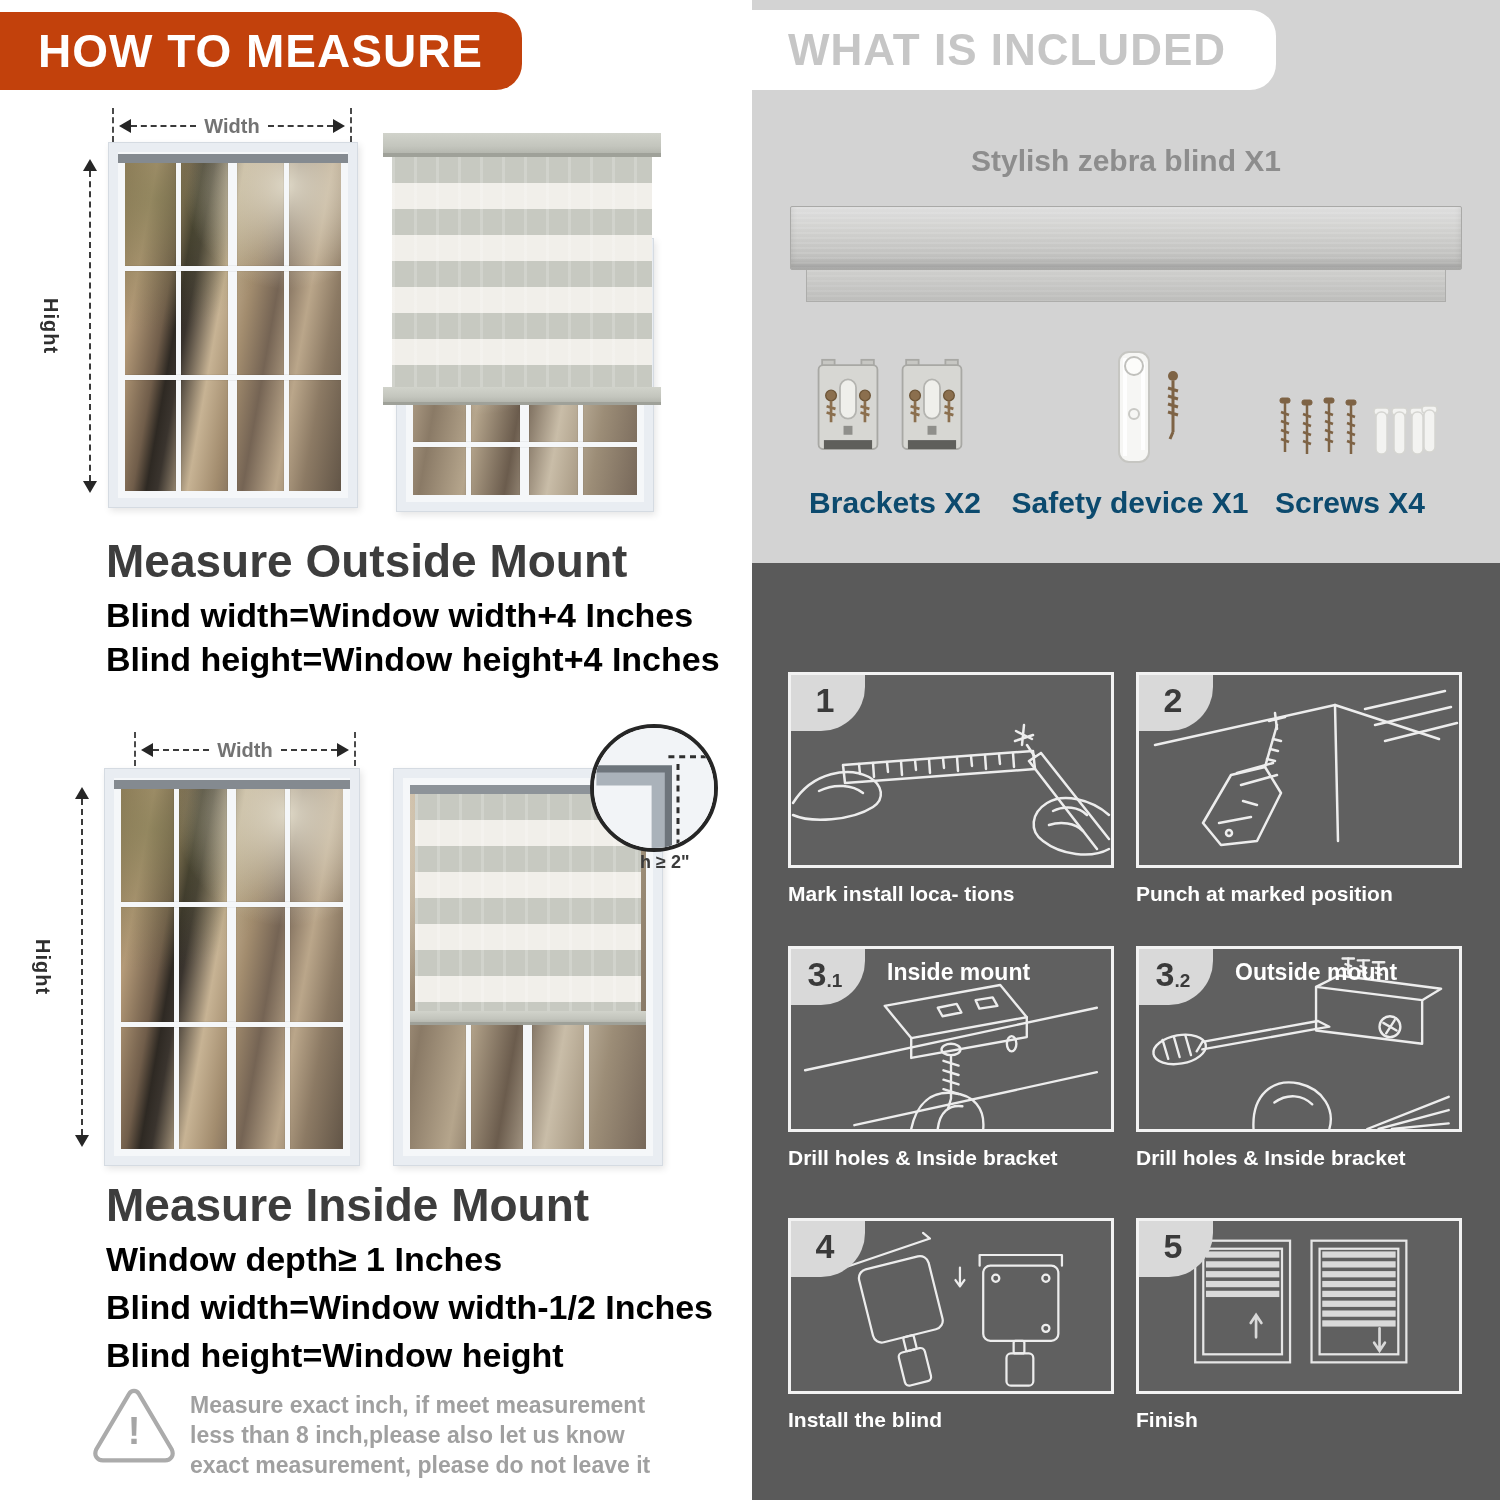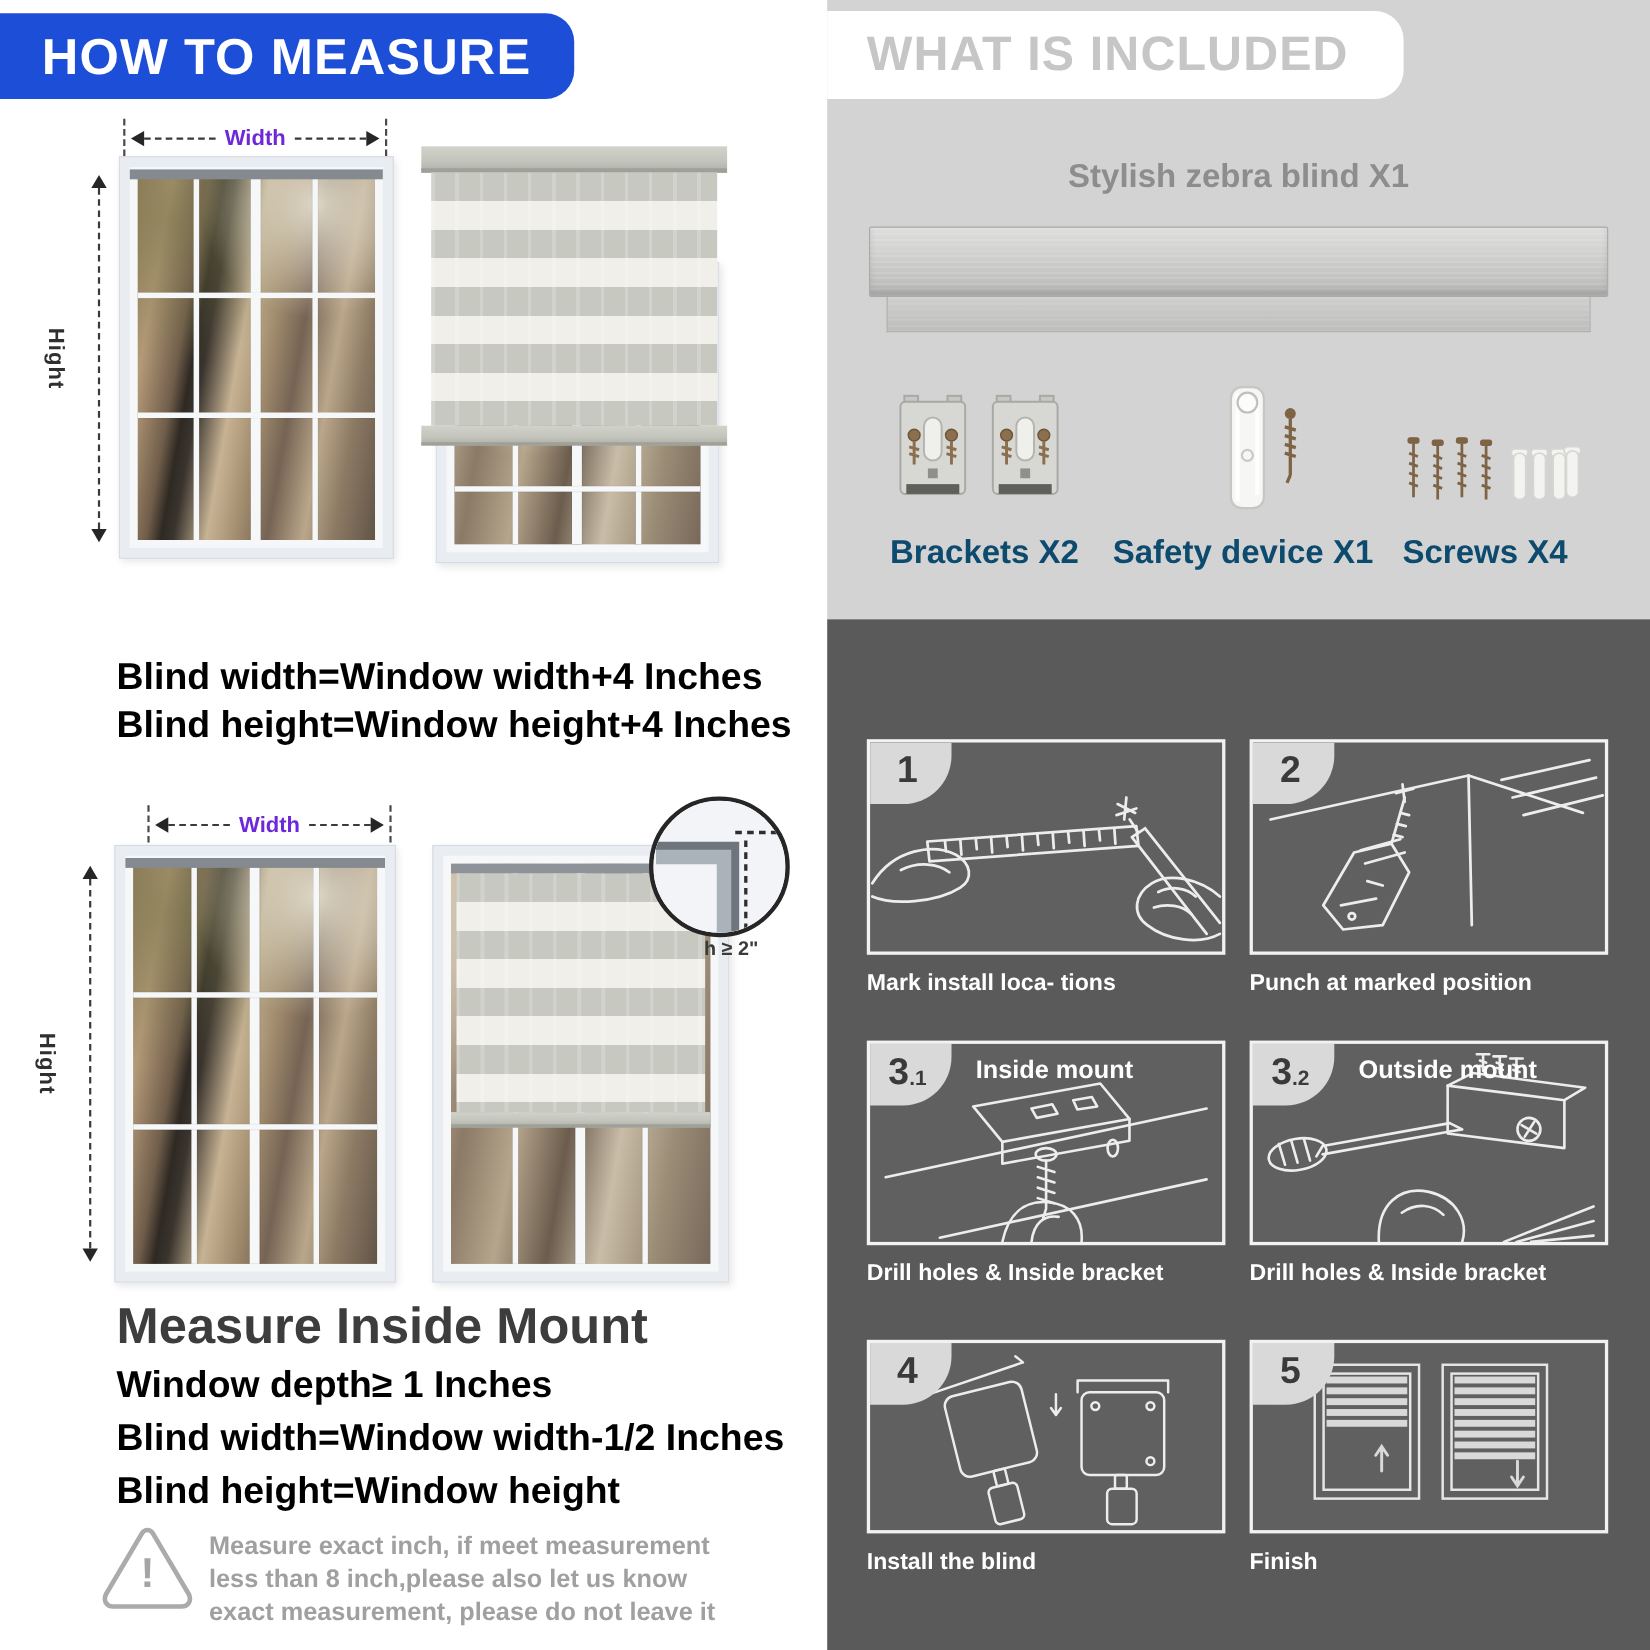--- a/index.html
+++ b/index.html
@@ -2,41 +2,41 @@
 <html><head>
 <meta charset="utf-8">
 <style>
   html,body{margin:0;padding:0;background:#ffffff;}
   .page{position:relative;width:1500px;height:1500px;background:#ffffff;overflow:hidden;
         font-family:"Liberation Sans",sans-serif;}
   .abs{position:absolute;}
 
   
   .banner{position:absolute;display:flex;align-items:center;box-sizing:border-box;}
-  .banner-left{left:0;top:12px;width:522px;height:78px;background:#1d4ed8;
+  .banner-left{left:0;top:12px;width:522px;height:78px;background:#c2410c;
                border-radius:0 26px 26px 0;padding-left:38px;}
   .banner-left span{color:#ffffff;font-weight:bold;font-size:46px;letter-spacing:1px;white-space:nowrap;}
   .banner-wi{left:752px;top:10px;width:524px;height:80px;background:#ffffff;
              border-radius:0 26px 26px 0;padding-left:36px;}
   .banner-wi span{color:#c6c6c6;font-weight:bold;font-size:44px;letter-spacing:1px;white-space:nowrap;}
   .banner-io{left:752px;top:578px;width:624px;height:78px;background:#ffffff;
              border-radius:0 26px 26px 0;padding-left:36px;z-index:3;}
   .banner-io span{color:#3b3b3b;font-weight:bold;font-size:44px;letter-spacing:0.5px;white-space:nowrap;}
 
   
   .panel-light{left:752px;top:0;width:748px;height:563px;background:#d3d3d3;}
   .panel-dark{left:752px;top:563px;width:748px;height:937px;background:#5a5a5a;}
 
   
   .harrow{position:absolute;display:flex;align-items:center;height:24px;}
   .hdash{flex:1;border-top:2px dashed #3a3a3a;height:0;}
   .hah{width:0;height:0;}
   .hah.l{border:7px solid transparent;border-right:12px solid #262626;}
   .hah.r{border:7px solid transparent;border-left:12px solid #262626;}
-  .alabel{font-size:20px;font-weight:bold;color:#6d28d9;margin:0 8px;white-space:nowrap;}
+  .alabel{font-size:20px;font-weight:bold;color:#737373;margin:0 8px;white-space:nowrap;}
   .tick{position:absolute;top:-6px;height:34px;border-left:2px dashed #4a4a4a;}
   .tick.tl{left:0;}.tick.tr{right:0;}
   .varrow{position:absolute;display:flex;flex-direction:column;align-items:center;width:24px;}
   .vdash{flex:1;border-left:2px dashed #3a3a3a;width:0;}
   .vah{width:0;height:0;}
   .vah.u{border:7px solid transparent;border-bottom:12px solid #262626;}
   .vah.d{border:7px solid transparent;border-top:12px solid #262626;}
   .vlabel{position:absolute;left:-28px;top:50%;transform:translate(-50%,-50%) rotate(90deg);
           font-size:20px;font-weight:bold;color:#2f2f2f;letter-spacing:1px;white-space:nowrap;}
 
@@ -161,20 +161,21 @@
       <i class="mull h" style="top:78%;"></i>
     </div>
   </div>
 
   <div class="blind-out" style="left:383px;top:133px;width:278px;">
     <div class="b-rail top"></div>
     <div class="b-stripes" style="height:230px;"></div>
     <div class="b-rail bot"></div>
   </div>
 
+  <div class="heading" style="left:106px;top:534px;">Measure Outside Mount</div>
   <div class="rule" style="left:106px;top:596px;">Blind width=Window width+4 Inches</div>
   <div class="rule" style="left:106px;top:640px;">Blind height=Window height+4 Inches</div>
 
   <div class="harrow" style="left:134px;top:738px;width:222px;">
     <i class="tick tl"></i>
     <i class="hah l"></i>
     <i class="hdash"></i>
     <span class="alabel">Width</span>
     <i class="hdash"></i>
     <i class="hah r"></i>

